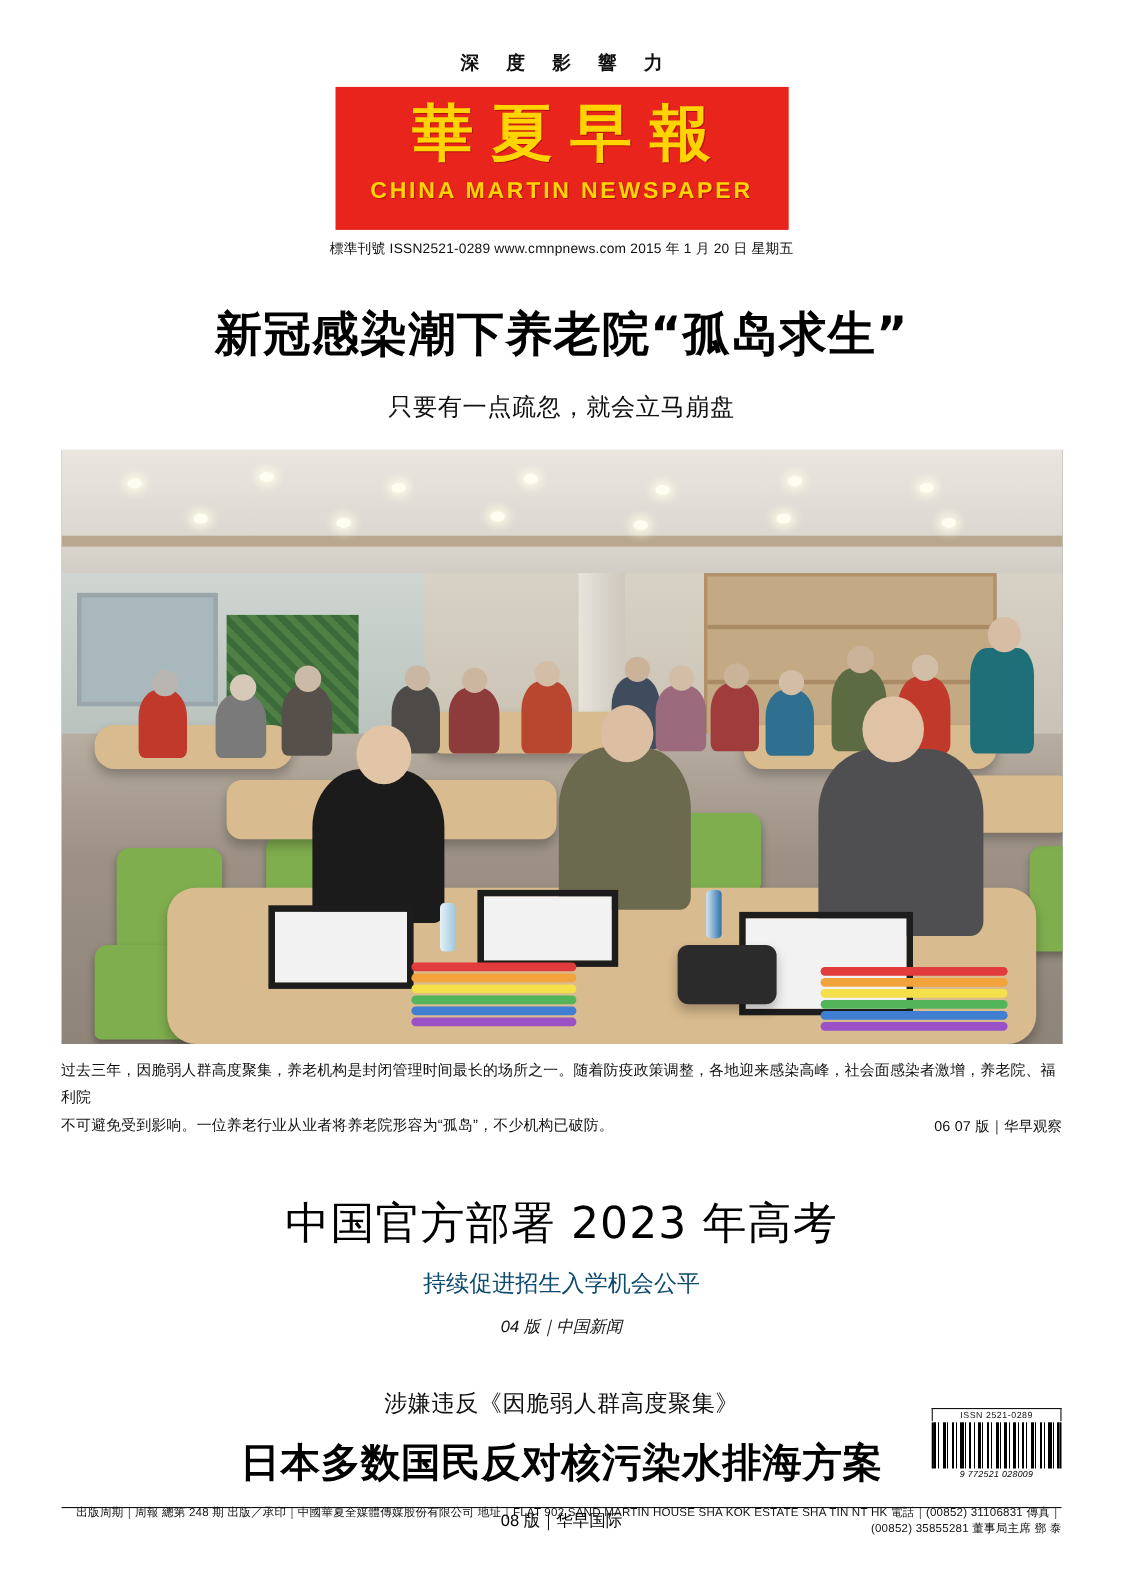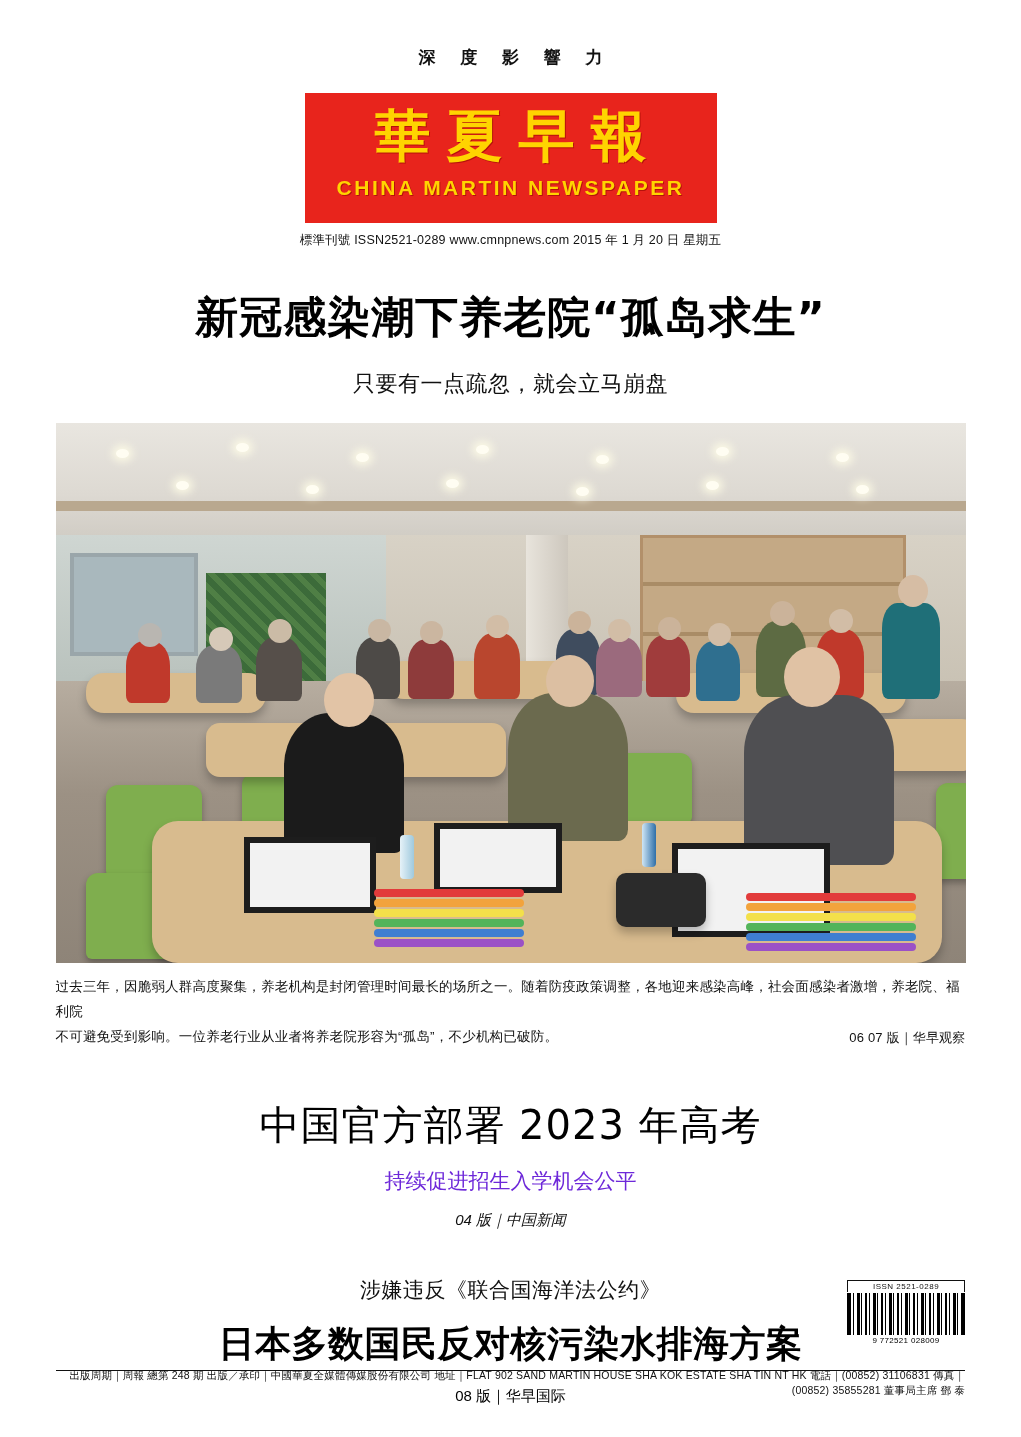--- a/index.html
+++ b/index.html
@@ -25,21 +25,21 @@
   
   .masthead {
     padding-top: 46px;
     text-align: center;
   }
   .tagline {
     font-size: 17px;
     letter-spacing: 10px;
     font-weight: 700;
     color: #111;
-    margin-bottom: 24px;
+    margin-bottom: 10px;
     padding-left: 10px;
   }
   .logo-box {
     width: 412px;
     height: 130px;
     margin: 0 auto;
     background: #e8241c;
     position: relative;
     display: flex;
     flex-direction: column;
@@ -201,21 +201,21 @@
   }
   .story2 .h {
     font-family: "DejaVu Sans", sans-serif;
     font-weight: 400;
     font-size: 40px;
     letter-spacing: 1px;
   }
   .story2 .s {
     font-size: 21px;
     margin-top: 14px;
-    color: #6d28d9;
+    color: #0c4a6e;
   }
   .story2 .ref {
     font-size: 15px;
     margin-top: 16px;
     color: #111;
     font-style: italic;
   }
 
   .story3 {
     text-align: center;
@@ -261,20 +261,21 @@
       repeating-linear-gradient(90deg,
         #000 0 2px, #fff 2px 4px, #000 4px 5px, #fff 5px 8px,
         #000 8px 11px, #fff 11px 12px, #000 12px 13px, #fff 13px 16px);
     border-left: 2px solid #000;
     border-right: 2px solid #000;
   }
   .barcode-num {
     font-size: 8px;
     letter-spacing: 0.3px;
     margin-top: 1px;
+    font-style: italic;
   }
 
   
   .footer-rule {
     position: absolute;
     left: 56px;
     right: 56px;
     bottom: 66px;
     border-top: 1px solid #111;
   }
@@ -422,21 +423,21 @@
     </div>
   </div>
 
   <div class="story2">
     <div class="h">中国官方部署 2023 年高考</div>
     <div class="s">持续促进招生入学机会公平</div>
     <div class="ref">04 版｜中国新闻</div>
   </div>
 
   <div class="story3">
-    <div class="kicker">涉嫌违反《联合国海洋法公约》</div>
+    <div class="kicker">涉嫌违反《因脆弱人群高度聚集》</div>
     <div class="h">日本多数国民反对核污染水排海方案</div>
     <div class="ref">08 版｜华早国际</div>
   </div>
 
   <div class="barcode-wrap">
     <div class="barcode-issn">ISSN 2521-0289</div>
     <div class="barcode"></div>
     <div class="barcode-num">9 772521 028009</div>
   </div>
 

